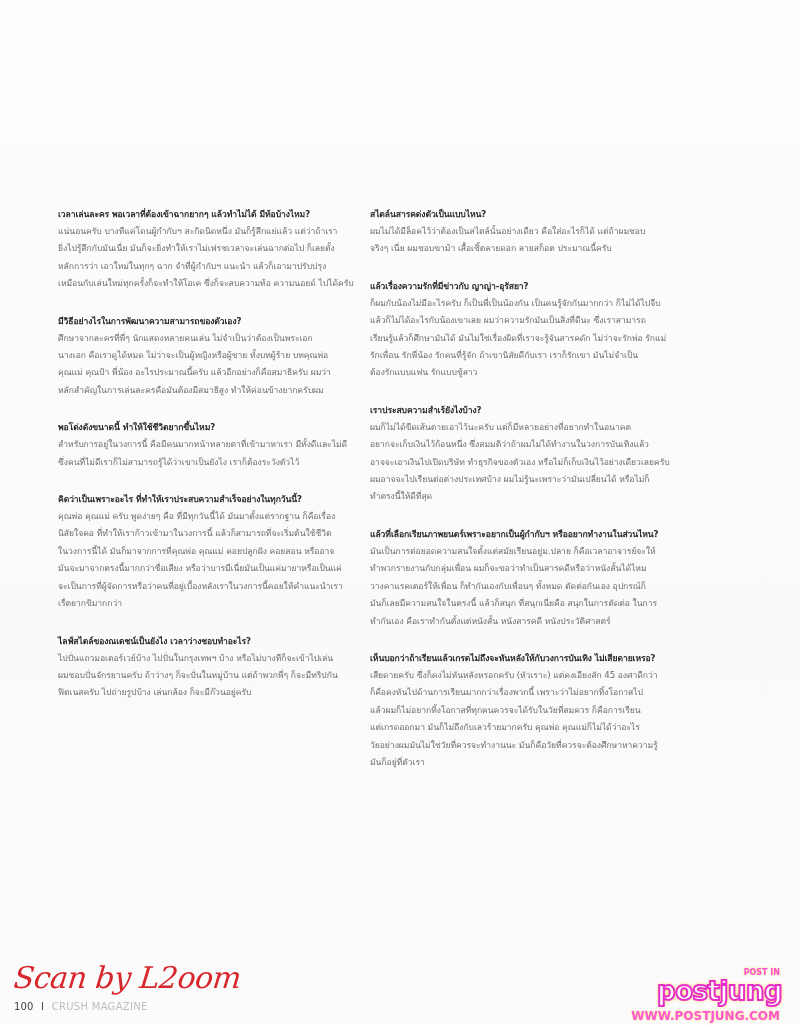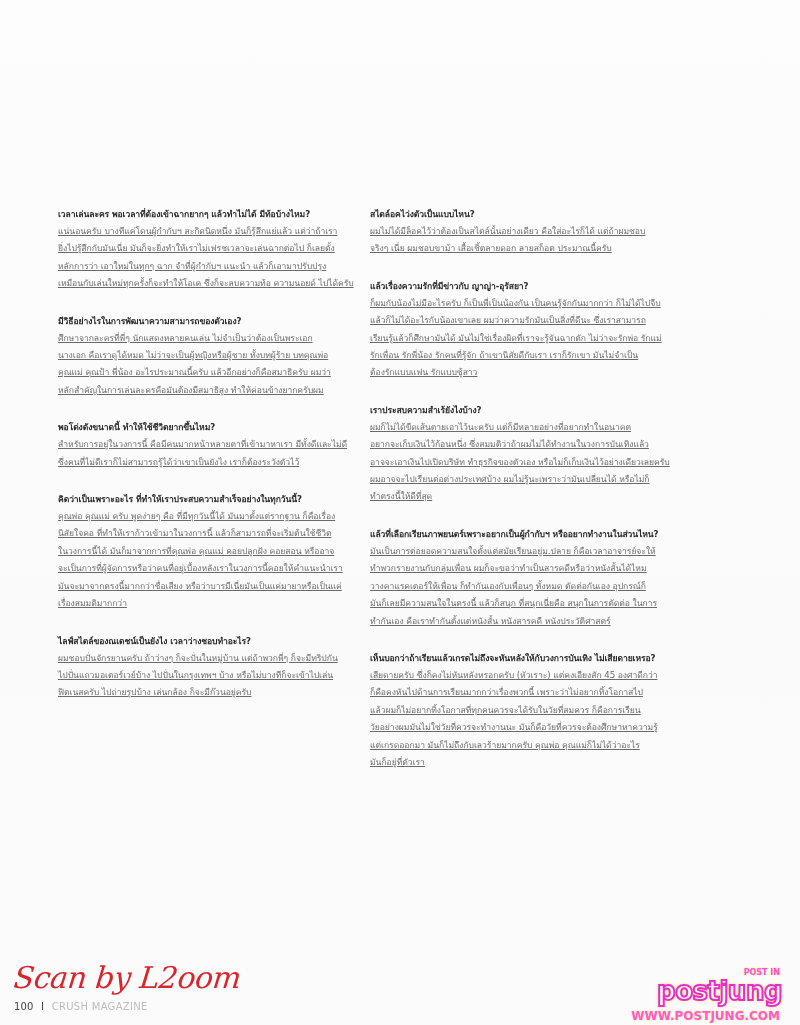--- a/index.html
+++ b/index.html
@@ -36,21 +36,20 @@
       line-height: 17px;
       white-space: nowrap;
       letter-spacing: -0.1px;
     }
     .answer-line {
       font-size: 8.6px;
       color: #6a6a6a;
       line-height: 17.4px;
       white-space: nowrap;
       letter-spacing: -0.05px;
-      text-decoration: underline;
     }
 
     
     .scan-credit {
       position: absolute;
       left: 14px;
       top: 960px;
       font-family: "DejaVu Serif", serif;
       font-style: italic;
       font-size: 30px;
@@ -131,43 +130,43 @@
     <div class="qa">
       <div class="question">พอโด่งดังขนาดนี้ ทำให้ใช้ชีวิตยากขึ้นไหม?</div>
       <div class="answer-line">สำหรับการอยู่ในวงการนี้ คือมีคนมากหน้าหลายตาที่เข้ามาหาเรา มีทั้งดีและไม่ดี</div>
       <div class="answer-line">ซึ่งคนที่ไม่ดีเราก็ไม่สามารถรู้ได้ว่าเขาเป็นยังไง เราก็ต้องระวังตัวไว้</div>
     </div>
     <div class="qa">
       <div class="question">คิดว่าเป็นเพราะอะไร ที่ทำให้เราประสบความสำเร็จอย่างในทุกวันนี้?</div>
       <div class="answer-line">คุณพ่อ คุณแม่ ครับ พูดง่ายๆ คือ ที่มีทุกวันนี้ได้ มันมาตั้งแต่รากฐาน ก็คือเรื่อง</div>
       <div class="answer-line">นิสัยใจคอ ที่ทำให้เราก้าวเข้ามาในวงการนี้ แล้วก็สามารถที่จะเริ่มต้นใช้ชีวิต</div>
       <div class="answer-line">ในวงการนี้ได้ มันก็มาจากการที่คุณพ่อ คุณแม่ คอยปลูกฝัง คอยสอน หรืออาจ</div>
+      <div class="answer-line">มันจะมาจากตรงนี้มากกว่าชื่อเสียง หรือว่าบารมีเนี่ยมันเป็นแค่มายาหรือเป็นแค่</div>
       <div class="answer-line">จะเป็นการที่ผู้จัดการหรือว่าคนที่อยู่เบื้องหลังเราในวงการนี้คอยให้คำแนะนำเรา</div>
-      <div class="answer-line">มันจะมาจากตรงนี้มากกว่าชื่อเสียง หรือว่าบารมีเนี่ยมันเป็นแค่มายาหรือเป็นแค่</div>
-      <div class="answer-line">เรื่องสมมติมากกว่า</div>
+      <div class="answer-line">เรื่ตยากขิมากกว่า</div>
     </div>
     <div class="qa">
       <div class="question">ไลฟ์สไตล์ของณเดชน์เป็นยังไง เวลาว่างชอบทำอะไร?</div>
+      <div class="answer-line">ไปปั่นแถวมอเตอร์เวย์บ้าง ไปปั่นในกรุงเทพฯ บ้าง หรือไม่บางทีก็จะเข้าไปเล่น</div>
       <div class="answer-line">ผมชอบปั่นจักรยานครับ ถ้าว่างๆ ก็จะปั่นในหมู่บ้าน แต่ถ้าพวกพี่ๆ ก็จะมีทริปกัน</div>
-      <div class="answer-line">ไปปั่นแถวมอเตอร์เวย์บ้าง ไปปั่นในกรุงเทพฯ บ้าง หรือไม่บางทีก็จะเข้าไปเล่น</div>
       <div class="answer-line">ฟิตเนสครับ ไปถ่ายรูปบ้าง เล่นกล้อง ก็จะมีก๊วนอยู่ครับ</div>
     </div>
   </div>
 
   <div class="column col-right">
     <div class="qa">
-      <div class="question">สไตล์อคไว่งตัวเป็นแบบไหน?</div>
+      <div class="question">สไตล์นสารคด่งตัวเป็นแบบไหน?</div>
       <div class="answer-line">ผมไม่ได้มีล็อคไว้ว่าต้องเป็นสไตล์นั้นอย่างเดียว คือใส่อะไรก็ได้ แต่ถ้าผมชอบ</div>
       <div class="answer-line">จริงๆ เนี่ย ผมชอบขาม้า เสื้อเชิ้ตลายดอก ลายสก็อต ประมาณนี้ครับ</div>
     </div>
     <div class="qa">
       <div class="question">แล้วเรื่องความรักที่มีข่าวกับ ญาญ่า-อุรัสยา?</div>
       <div class="answer-line">ก็ผมกับน้องไม่มีอะไรครับ ก็เป็นพี่เป็นน้องกัน เป็นคนรู้จักกันมากกว่า ก็ไม่ได้ไปจีบ</div>
       <div class="answer-line">แล้วก็ไม่ได้อะไรกับน้องเขาเลย ผมว่าความรักมันเป็นสิ่งที่ดีนะ ซึ่งเราสามารถ</div>
-      <div class="answer-line">เรียนรู้แล้วก็ศึกษามันได้ มันไม่ใช่เรื่องผิดที่เราจะรู้จันฉากตัก ไม่ว่าจะรักพ่อ รักแม่</div>
+      <div class="answer-line">เรียนรู้แล้วก็ศึกษามันได้ มันไม่ใช่เรื่องผิดที่เราจะรู้จันสารคดัก ไม่ว่าจะรักพ่อ รักแม่</div>
       <div class="answer-line">รักเพื่อน รักพี่น้อง รักคนที่รู้จัก ถ้าเขานิสัยดีกับเรา เราก็รักเขา มันไม่จำเป็น</div>
       <div class="answer-line">ต้องรักแบบแฟน รักแบบชู้สาว</div>
     </div>
     <div class="qa">
       <div class="question">เราประสบความสำเร้ยังไงบ้าง?</div>
       <div class="answer-line">ผมก็ไม่ได้ขีดเส้นตายเอาไว้นะครับ แต่ก็มีหลายอย่างที่อยากทำในอนาคต</div>
       <div class="answer-line">อยากจะเก็บเงินไว้ก้อนหนึ่ง ซึ่งสมมติว่าถ้าผมไม่ได้ทำงานในวงการบันเทิงแล้ว</div>
       <div class="answer-line">อาจจะเอาเงินไปเปิดบริษัท ทำธุรกิจของตัวเอง หรือไม่ก็เก็บเงินไว้อย่างเดียวเลยครับ</div>
       <div class="answer-line">ผมอาจจะไปเรียนต่อต่างประเทศบ้าง ผมไม่รู้นะเพราะว่ามันเปลี่ยนได้ หรือไม่ก็</div>
       <div class="answer-line">ทำตรงนี้ให้ดีที่สุด</div>
@@ -178,22 +177,22 @@
       <div class="answer-line">ทำพวกรายงานกับกลุ่มเพื่อน ผมก็จะขอว่าทำเป็นสารคดีหรือว่าหนังสั้นได้ไหม</div>
       <div class="answer-line">วางคาแรคเตอร์ให้เพื่อน ก็ทำกันเองกับเพื่อนๆ ทั้งหมด ตัดต่อกันเอง อุปกรณ์ก็</div>
       <div class="answer-line">มันก็เลยมีความสนใจในตรงนี้ แล้วก็สนุก ที่สนุกเนี่ยคือ สนุกในการตัดต่อ ในการ</div>
       <div class="answer-line">ทำกันเอง คือเราทำกันตั้งแต่หนังสั้น หนังสารคดี หนังประวัติศาสตร์</div>
     </div>
     <div class="qa">
       <div class="question">เห็นบอกว่าถ้าเรียนแล้วเกรดไม่ถึงจะหันหลังให้กับวงการบันเทิง ไม่เสียดายเหรอ?</div>
       <div class="answer-line">เสียดายครับ ซึ่งก็คงไม่หันหลังหรอกครับ (หัวเราะ) แต่คงเอียงสัก 45 องศาดีกว่า</div>
       <div class="answer-line">ก็คือคงหันไปด้านการเรียนมากกว่าเรื่องพวกนี้ เพราะว่าไม่อยากทิ้งโอกาสไป</div>
       <div class="answer-line">แล้วผมก็ไม่อยากทิ้งโอกาสที่ทุกคนควรจะได้รับในวัยที่สมควร ก็คือการเรียน</div>
+      <div class="answer-line">แต่เกรดออกมา มันก็ไม่ถึงกับเลวร้ายมากครับ คุณพ่อ คุณแม่ก็ไม่ได้ว่าอะไร</div>
       <div class="answer-line">วัยอย่างผมมันไม่ใช่วัยที่ควรจะทำงานนะ มันก็คือวัยที่ควรจะต้องศึกษาหาความรู้</div>
-      <div class="answer-line">แต่เกรดออกมา มันก็ไม่ถึงกับเลวร้ายมากครับ คุณพ่อ คุณแม่ก็ไม่ได้ว่าอะไร</div>
       <div class="answer-line">มันก็อยู่ที่ตัวเรา</div>
     </div>
   </div>
 
   <div class="scan-credit">Scan by L2oom</div>
 
   <div class="folio">
     <span>100</span>
     <span class="sep">I</span>
     <span class="mag">CRUSH MAGAZINE</span>

